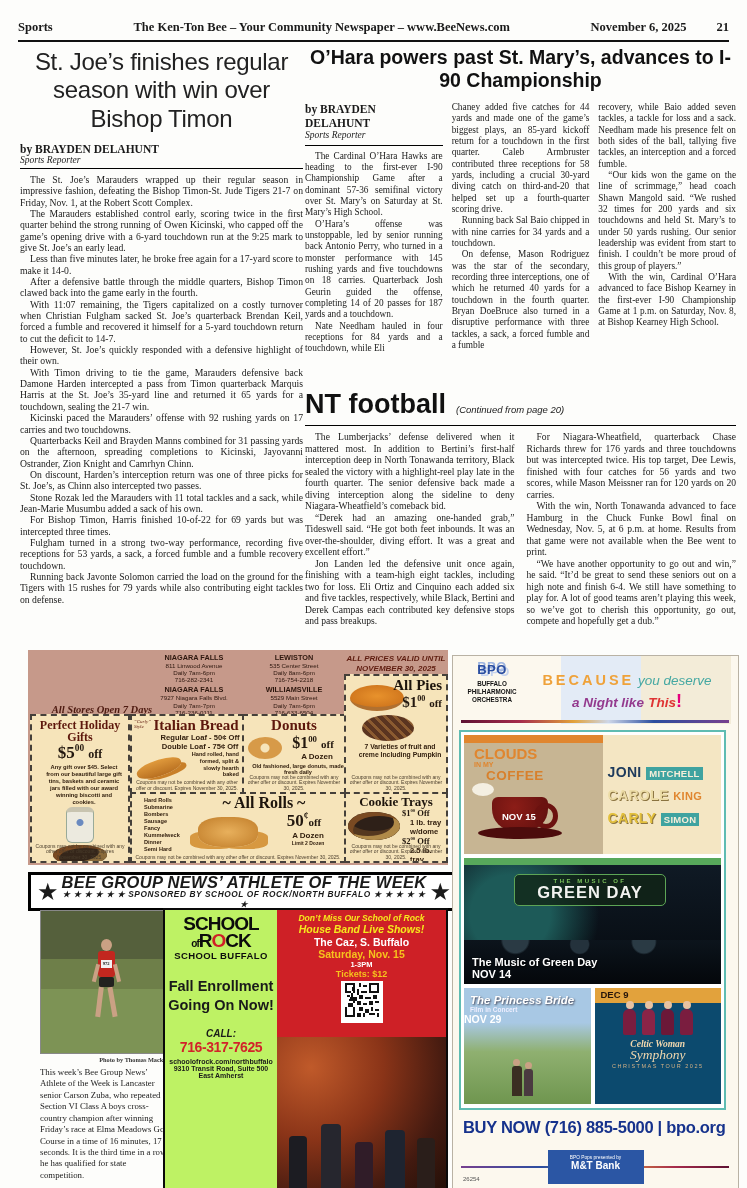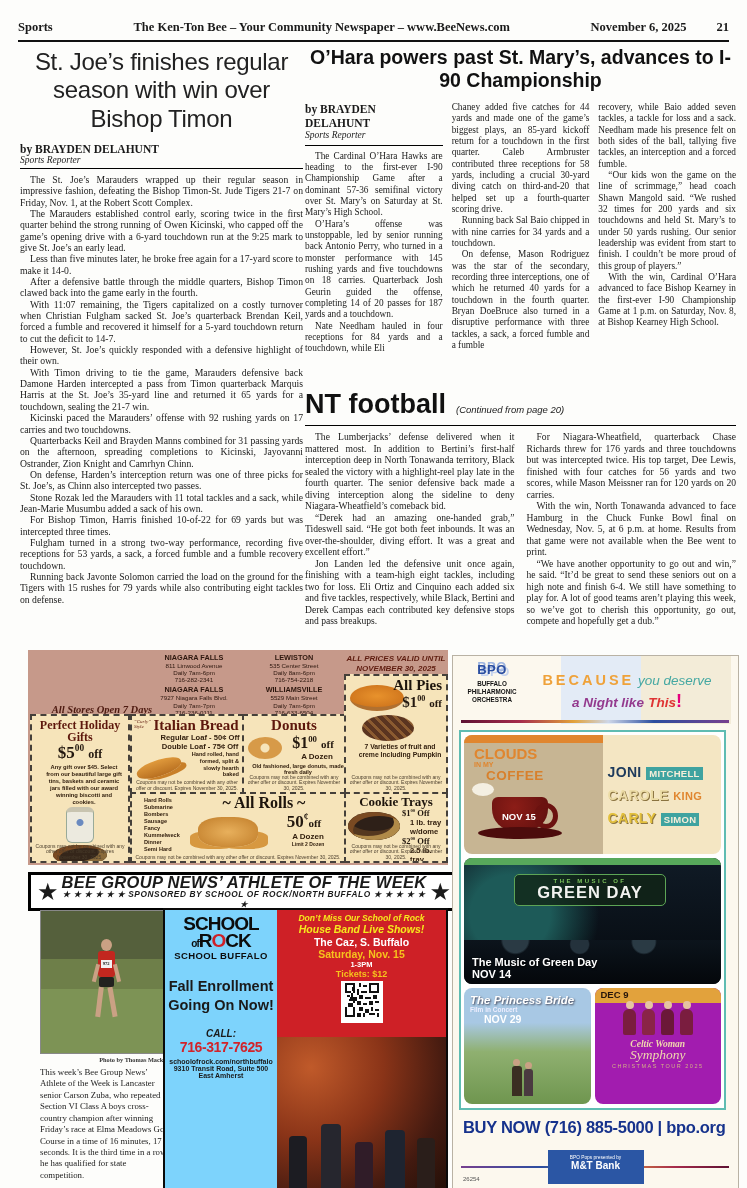--- a/index.html
+++ b/index.html
@@ -114,21 +114,21 @@
     color:#111;font-size:4.5px;font-weight:bold;text-align:center;line-height:8px;}
   .runner .arm{position:absolute;width:4px;height:18px;background:#caa184;top:13px;}
   .runner .shorts{width:15px;height:10px;background:#22211f;margin:0 auto;border-radius:2px;}
   .runner .leg{position:absolute;width:5px;height:30px;background:#caa184;top:48px;}
   #ath-credit{font-size:6.3px;font-weight:bold;text-align:right;color:#333;margin-top:2px;}
   #ath-blurb{font-size:8.8px;line-height:1.3;color:#222;margin-top:4px;}
 
   
   #sor{left:163px;top:908px;width:281px;height:278px;border:2.5px solid #0a0a0a;display:flex;
     font-family:"Liberation Sans",sans-serif;background:#f6e91d;}
-  #sor-left{width:112px;background:#7dd3fc;display:flex;flex-direction:column;align-items:center;
+  #sor-left{width:112px;background:#bef264;display:flex;flex-direction:column;align-items:center;
     padding-top:5px;}
   .sor-logo{text-align:center;color:#0c0c0c;font-weight:bold;line-height:.92;}
   .sor-logo .s1{font-size:19px;letter-spacing:-1px;}
   .sor-logo .s2{font-size:19px;letter-spacing:-1px;}
   .sor-logo .of{font-size:10px;}
   .sor-logo .red-o{color:#cf2027;}
   .sor-nb{font-size:9.5px;font-weight:bold;letter-spacing:.4px;margin-top:2px;}
   .sor-enroll{font-size:14.5px;font-weight:bold;text-align:center;line-height:1.3;margin-top:16px;}
   .sor-call{font-size:10px;font-weight:bold;font-style:italic;margin-top:14px;}
   .sor-phone{font-size:14px;font-weight:bold;color:#d2232a;letter-spacing:-.4px;}
@@ -159,21 +159,21 @@
   #bpo-tag{left:68px;top:14px;width:212px;text-align:center;line-height:1.25;}
   .tg-because{color:#efa23a;font-weight:bold;font-size:14.5px;letter-spacing:3px;}
   .tg-you{color:#45a8a2;font-style:italic;font-size:13.5px;}
   .tg-night{color:#943a8e;font-style:italic;font-weight:bold;font-size:13.5px;}
   .tg-this{color:#df3434;font-style:italic;font-weight:bold;font-size:13.5px;}
   .tg-bang{color:#e5007d;font-weight:bold;font-size:18px;}
   .bpo-rule{left:8px;top:64px;width:268px;height:2.5px;
     background:linear-gradient(90deg,#5e1233,#a62b4c 22%,#e2a23a 42%,#cdd6e8 55%,#2b4ea0 72%,#77408f);}
   #bpo-grid{left:6px;top:74px;width:267px;height:380px;border:2px solid #5fbcb2;background:#fff;
     padding:3px;box-sizing:border-box;}
-  .card{position:relative;overflow:hidden;border-radius:8px;}
+  .card{position:relative;overflow:hidden;}
   
   #card1{height:119px;display:flex;}
   #c1-coffee{width:55%;background:#c7b593;position:relative;}
   .c1bar{height:8px;background:#e0862f;}
   .clouds-t1{color:#e0862f;font-weight:bold;font-size:15px;line-height:.95;padding:4px 0 0 10px;}
   .clouds-t2{color:#e0862f;font-weight:bold;font-size:7px;padding-left:10px;}
   .clouds-t3{color:#d8802c;font-weight:bold;font-size:13.5px;padding-left:22px;letter-spacing:.5px;}
   .bubble{position:absolute;left:8px;top:48px;width:22px;height:13px;background:#f4efe2;border-radius:50%;}
   .cup{position:absolute;left:28px;top:62px;width:56px;height:34px;background:
     radial-gradient(circle at 40% 30%,#8c1d17,#5d0f0e);border-radius:6px 6px 22px 22px;}
@@ -205,25 +205,25 @@
     linear-gradient(#0c141c,#04070b);}
   .c2-title{position:absolute;left:8px;bottom:16px;color:#fff;font-weight:bold;font-size:11px;
     text-shadow:1px 1px 2px #000;z-index:2;}
   .c2-date{position:absolute;left:8px;bottom:4px;color:#fff;font-weight:bold;font-size:11px;z-index:2;}
   
   #row3{display:flex;gap:4px;margin-top:4px;height:116px;}
   #card3{width:50%;background:linear-gradient(#a8c8e4 0 30%,#8fb070 55%,#6f964f);}
   .pb-title{color:#fff;font-weight:bold;font-style:italic;font-size:11.5px;padding:6px 0 0 6px;
     text-shadow:1px 1px 2px #445;}
   .pb-sub{color:#eef;font-weight:bold;font-size:6.5px;padding-left:6px;}
-  .pb-date{color:#fff;font-weight:bold;font-size:10.5px;padding-left:20px;}
+  .pb-date{color:#fff;font-weight:bold;font-size:10.5px;padding-left:0;}
   .pb-fig{position:absolute;bottom:8px;left:48px;width:10px;height:30px;background:#3a2e22;border-radius:3px 3px 0 0;}
   .pb-fig2{position:absolute;bottom:8px;left:60px;width:9px;height:27px;background:#4a3a40;border-radius:3px 3px 0 0;}
   .pb-head{position:absolute;top:-7px;left:1px;width:7px;height:7px;border-radius:50%;background:#c9a184;}
-  #card4{width:50%;background:#a21caf;position:relative;}
+  #card4{width:50%;background:#0c4a6e;position:relative;}
   .c4bar{height:15px;background:#e2a23c;color:#26150a;font-weight:bold;font-size:9.5px;
     padding:1px 0 0 6px;box-sizing:border-box;}
   .cw-girls{display:flex;justify-content:center;gap:6px;margin-top:6px;}
   .girl{width:13px;height:26px;border-radius:6px 6px 2px 2px;position:relative;}
   .girl:before{content:"";position:absolute;top:-8px;left:3px;width:8px;height:8px;border-radius:50%;
     background:#e6c2a2;}
   .cw-script{font-family:"Liberation Serif",serif;font-style:italic;color:#f0d7ae;font-weight:bold;
     font-size:9.5px;text-align:center;margin-top:4px;}
   .cw-sym{font-family:"Liberation Serif",serif;font-style:italic;color:#f0d7ae;font-size:13.5px;
     text-align:center;line-height:.9;}
@@ -261,21 +261,21 @@
   <div class="body-text">
     <p>The St. Joe’s Marauders wrapped up their regular season in impressive fashion, defeating the Bishop Timon-St. Jude Tigers 21-7 on Friday, Nov. 1, at the Robert Scott Complex.</p>
     <p>The Marauders established control early, scoring twice in the first quarter behind the strong running of Owen Kicinski, who capped off the game’s opening drive with a 6-yard touchdown run at the 9:25 mark to give St. Joe’s an early lead.</p>
     <p>Less than five minutes later, he broke free again for a 17-yard score to make it 14-0.</p>
     <p>After a defensive battle through the middle quarters, Bishop Timon clawed back into the game early in the fourth.</p>
     <p>With 11:07 remaining, the Tigers capitalized on a costly turnover when Christian Fulgham sacked St. Joe’s quarterback Brendan Keil, forced a fumble and recovered it himself for a 5-yard touchdown return to cut the deficit to 14-7.</p>
     <p>However, St. Joe’s quickly responded with a defensive highlight of their own.</p>
     <p>With Timon driving to tie the game, Marauders defensive back Damone Harden intercepted a pass from Timon quarterback Marquis Harris at the St. Joe’s 35-yard line and returned it 65 yards for a touchdown, sealing the 21-7 win.</p>
     <p>Kicinski paced the Marauders’ offense with 92 rushing yards on 17 carries and two touchdowns.</p>
     <p>Quarterbacks Keil and Brayden Manns combined for 31 passing yards on the afternoon, spreading completions to Kicinski, Jayovanni Ostrander, Zion Knight and Camrhyn Chinn.</p>
-    <p>On defense, Harden’s interception return was one of three picks for St. Joe’s, as Chinn also intercepted two passes.</p>
+    <p>On discount, Harden’s interception return was one of three picks for St. Joe’s, as Chinn also intercepted two passes.</p>
     <p>Stone Rozak led the Marauders with 11 total tackles and a sack, while Jean-Marie Musumbu added a sack of his own.</p>
     <p>For Bishop Timon, Harris finished 10-of-22 for 69 yards but was intercepted three times.</p>
     <p>Fulgham turned in a strong two-way performance, recording five receptions for 53 yards, a sack, a forced fumble and a fumble recovery touchdown.</p>
     <p>Running back Javonte Solomon carried the load on the ground for the Tigers with 15 rushes for 79 yards while also contributing eight tackles on defense.</p>
   </div>
 </div>
 
 <div id="ohara" class="abs">
   <div class="bold-headline">O’Hara powers past St. Mary’s, advances to I-90 Championship</div>
   <div class="cols">
@@ -412,21 +412,21 @@
       <div class="cp-desc pre" style="font-size:5.6px;line-height:1.25;padding:3px 0 0 4px;width:40px;">Hard Rolls
 Submarine
 Bombers
 Sausage
 Fancy
 Kummelweck
 Dinner
 Semi Hard</div>
       <div style="flex:1;">
         <div class="cp-title" style="font-size:16px;color:#1d140c;padding-top:1px;">~ All Rolls ~</div>
-        <div style="display:flex;align-items:center;gap:6px;">
+        <div style="display:flex;gap:6px;">
           <div class="rolls-ic" style="margin:6px 0 0 14px;"></div>
           <div style="flex:1;text-align:center;">
             <span class="cp-price" style="font-size:17px;"><span>50</span><sup>¢</sup><span style="font-size:11px;">off</span></span>
             <div class="cp-desc" style="font-size:8px;">A Dozen</div>
             <div class="cp-desc" style="font-size:5px;">Limit 2 Dozen</div>
           </div>
         </div>
       </div>
     </div>
     <div class="fine">Coupons may not be combined with any other offer or discount. Expires November 30, 2025.</div>

